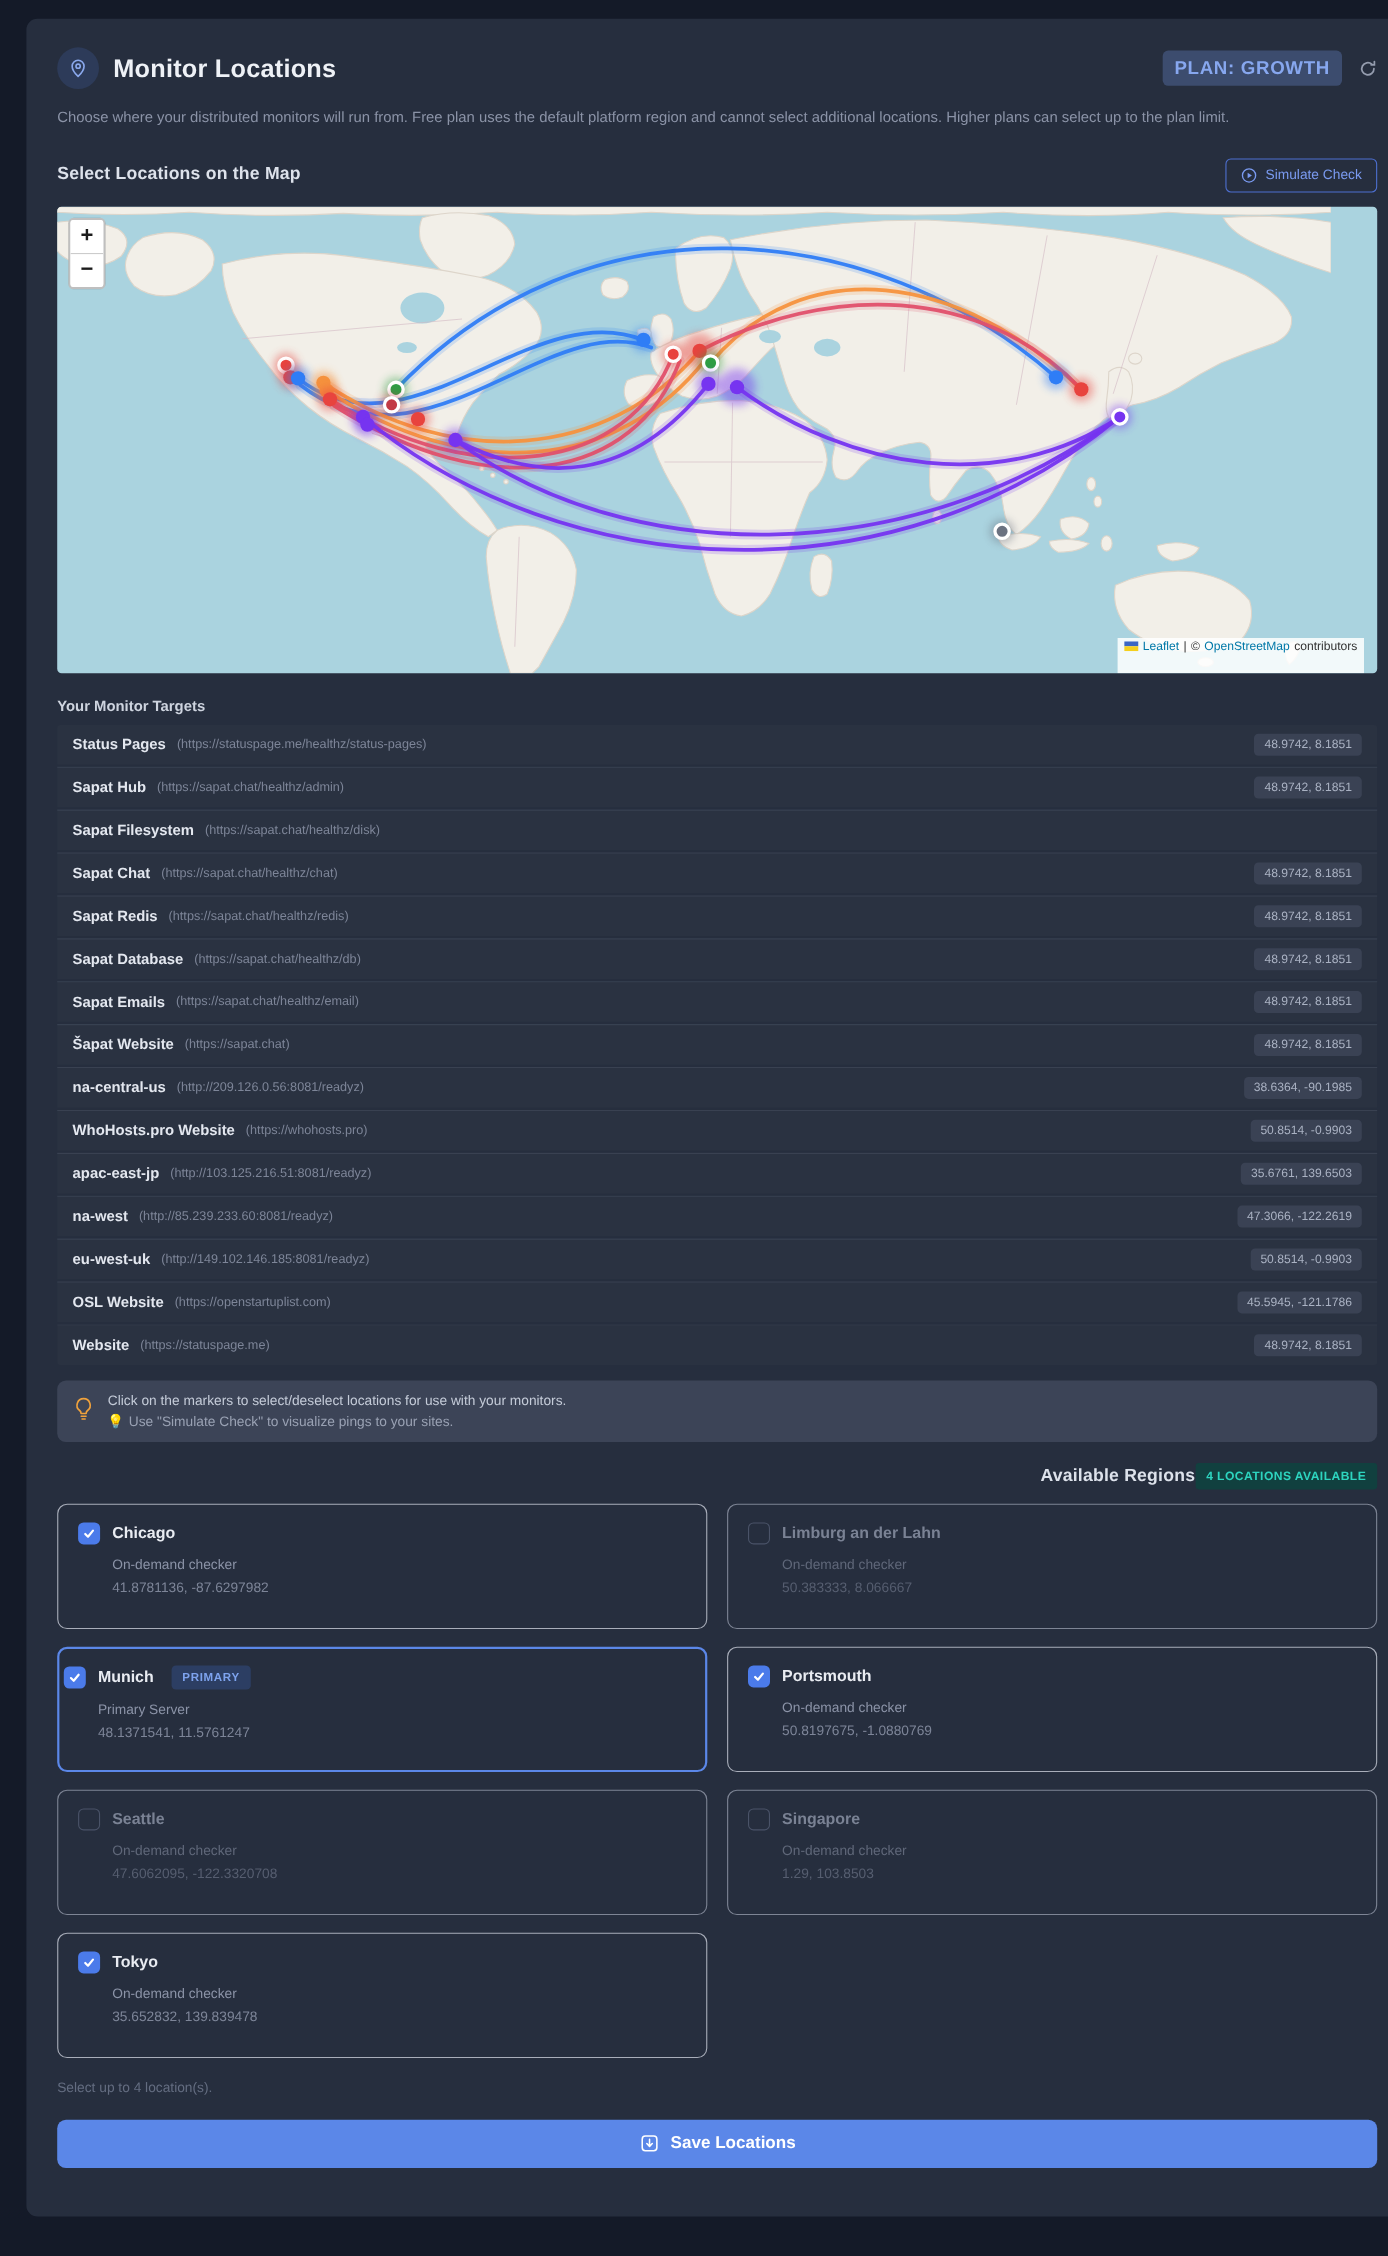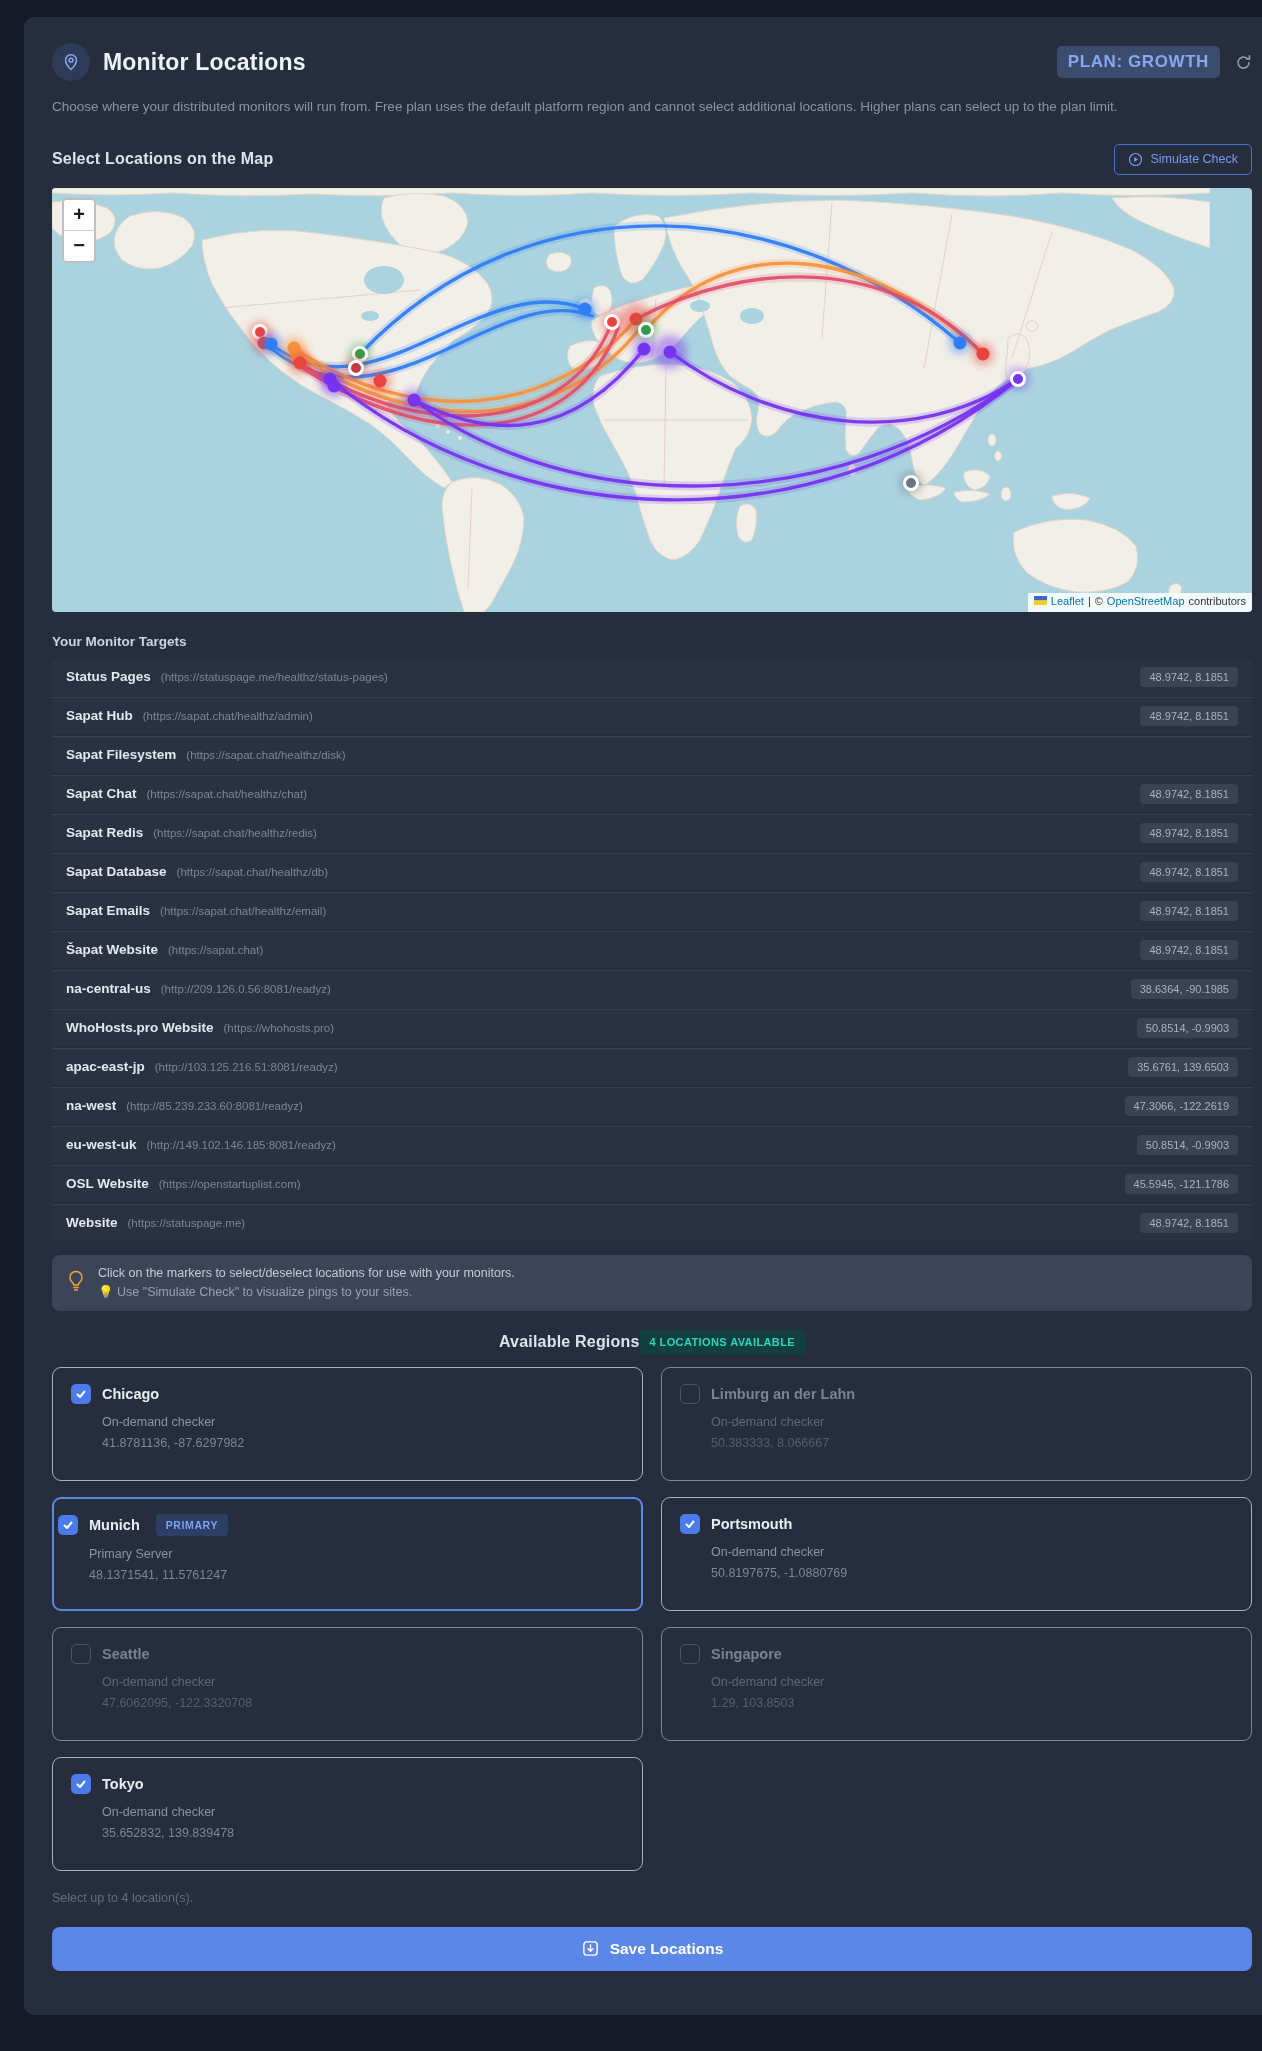--- a/index.html
+++ b/index.html
@@ -28,38 +28,38 @@
   
   .section-row{display:flex;align-items:center;justify-content:space-between;margin-top:26px;}
   h2{margin:0;font-size:16px;font-weight:700;color:#dde2eb;letter-spacing:.2px;}
   .simulate-btn{display:flex;gap:7px;background:transparent;border:1px solid #4d6fd0;color:#7a9af0;font-size:12.5px;font-family:inherit;padding:7px 13px;border-radius:5px;cursor:pointer;}
   
   .map-wrap{position:relative;margin-top:13px;height:424px;background:#aad3df;border-radius:4px;overflow:hidden;}
   .mapsvg{display:block;width:1158px;height:424px;}
   .zoom-ctl{position:absolute;top:10px;left:10px;width:30px;border:2px solid rgba(0,0,0,.25);border-radius:5px;overflow:hidden;background:#fff;}
   .zoom-btn{display:block;width:30px;height:30px;line-height:29px;text-align:center;background:#fff;color:#1c1c1c;font-size:20px;font-weight:700;cursor:pointer;user-select:none;}
   .zoom-btn + .zoom-btn{border-top:1px solid #ccc;}
-  .attrib{position:absolute;right:0;bottom:0;background:rgba(255,255,255,.85);color:#333;font-size:11px;padding:2px 6px 5px;display:flex;align-items:center;gap:4px;}
+  .attrib{position:absolute;right:12px;bottom:0;background:rgba(255,255,255,.85);color:#333;font-size:11px;padding:2px 6px 18px;display:flex;align-items:center;gap:4px;}
   .attrib a{color:#0078a8;text-decoration:none;cursor:pointer;}
   .flag{width:13px;height:9px;flex:none;}
   
   .targets-h{margin:22px 0 10px;font-size:13.5px;font-weight:700;color:#ced4df;}
   .target-row{display:flex;align-items:center;background:#2a3241;height:36px;padding:0 14px;margin-bottom:2px;border-top:1px solid rgba(148,163,184,.14);}
   .target-row:first-child{border-top:none;border-radius:3px 3px 0 0;}
   .target-row:last-child{border-radius:0 0 3px 3px;}
   .t-name{color:#e3e7ef;font-size:13.5px;font-weight:700;margin-right:10px;white-space:nowrap;}
   .t-url{color:#7d8598;font-size:11.5px;white-space:nowrap;}
   .t-coord{margin-left:auto;background:#3a4254;color:#aab2c3;font-size:11px;padding:4px 9px;border-radius:4px;white-space:nowrap;}
   
   .tip{display:flex;align-items:flex-start;gap:13px;background:#3c4457;border-radius:8px;padding:11px 15px 12px;margin-top:14px;}
   .tip-icon{flex:none;margin-top:4px;}
   .tip-l1{color:#c4cbd8;font-size:12.5px;}
   .tip-l2{color:#99a1b3;font-size:12.5px;margin-top:4px;}
   
-  .regions-row{display:flex;align-items:center;justify-content:center;margin-top:19px;}
+  .regions-row{display:flex;align-items:center;justify-content:flex-end;margin-top:19px;}
   .avail-badge{background:#11403f;color:#2dd4bf;font-size:11px;font-weight:700;letter-spacing:.4px;padding:6px 10px;border-radius:3px;}
   .region-grid{display:grid;grid-template-columns:1fr 1fr;gap:16px 18px;margin-top:13px;}
   .region-card{box-sizing:border-box;min-height:114px;border:1px solid #a9aeba;border-radius:9px;padding:16px 18px;background:#262e3e;cursor:pointer;}
   .region-card.primary{border:2px solid #5b87e8;padding:15px 4px;}
   .checkbox{width:20px;height:20px;border-radius:5px;background:#4b7bea;display:flex;align-items:center;justify-content:center;flex:none;cursor:pointer;}
   .checkbox.un{background:transparent;border:1.5px solid #4a5368;box-sizing:border-box;}
   .rc-head{display:flex;align-items:center;gap:11px;}
   .rc-name{color:#e9ecf2;font-size:14.5px;font-weight:700;}
   .primary-badge{background:#2c3e63;color:#7ea3ee;font-size:10.5px;font-weight:700;letter-spacing:.6px;padding:5px 10px;border-radius:4px;margin-left:5px;}
   .rc-sub{color:#8b93a7;font-size:12.5px;margin:11px 0 0 31px;}

